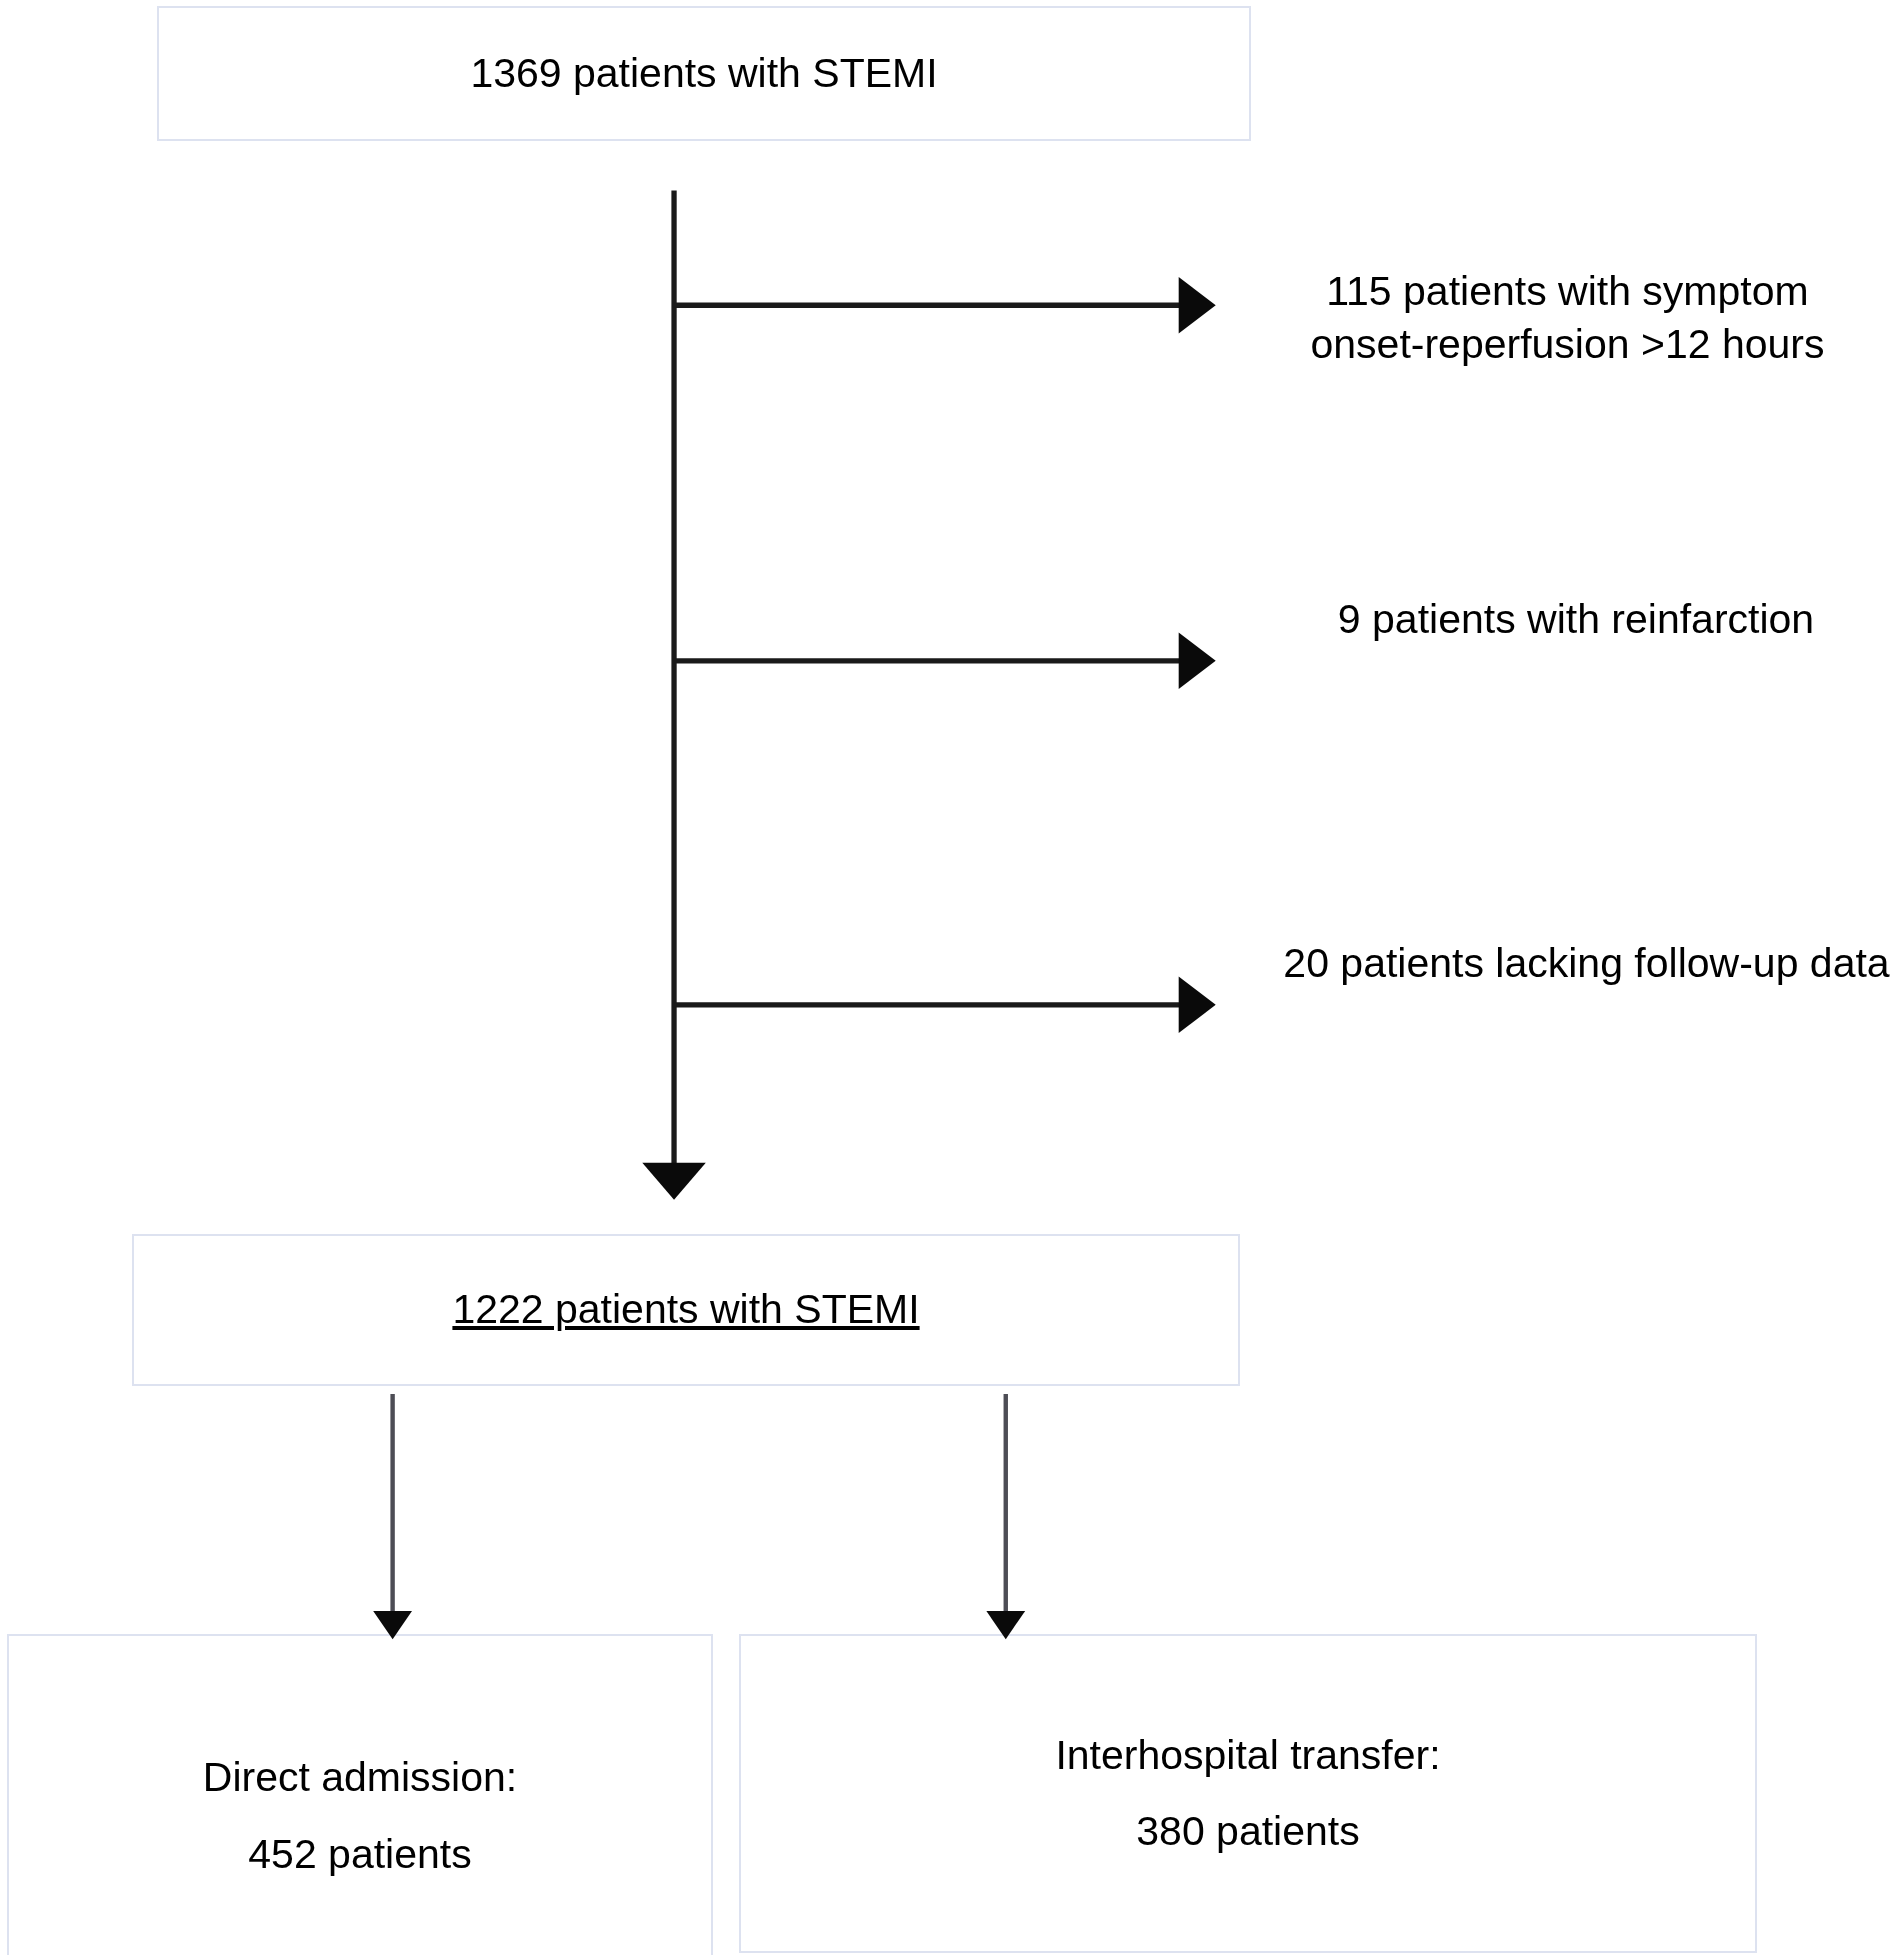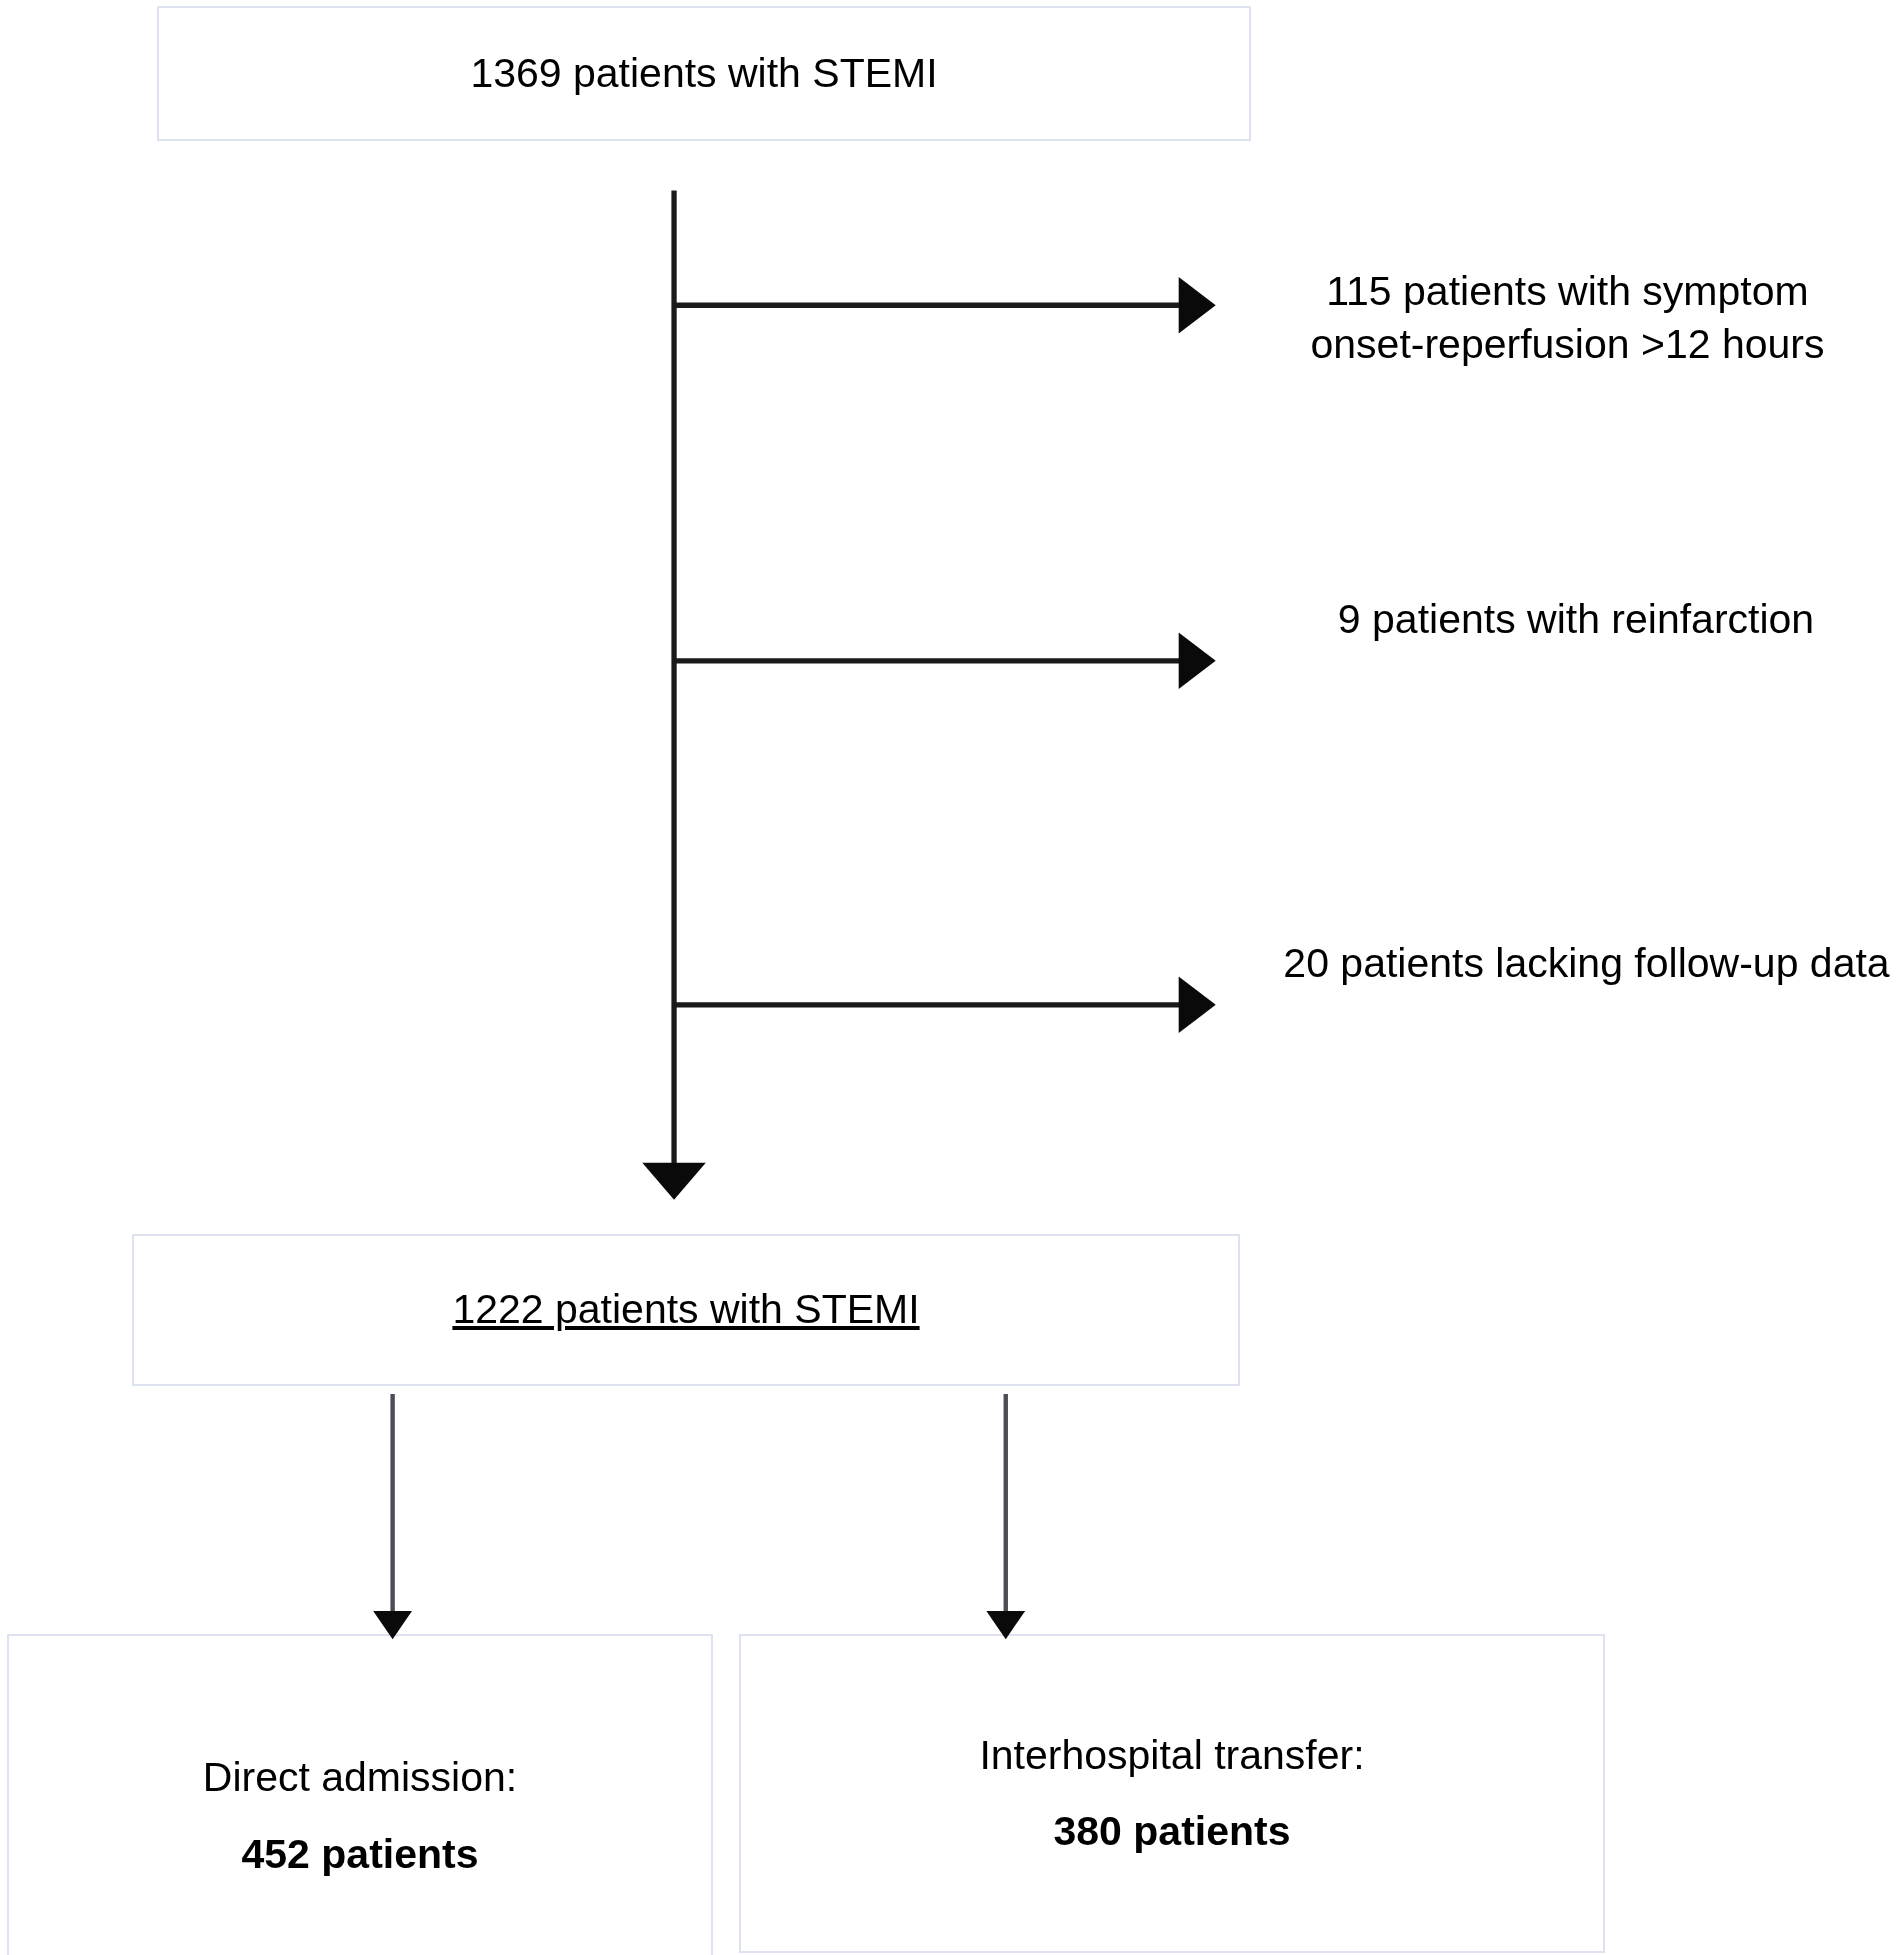--- a/index.html
+++ b/index.html
@@ -26,21 +26,20 @@
     flex-direction: column;
     align-items: center;
     justify-content: center;
     text-align: center;
     color: #000000;
     font-size: 41px;
     line-height: 1.25;
   }
   .box .line2 {
     margin-top: 25px;
-    font-weight: bold;
   }
   .annot {
     position: absolute;
     color: #000000;
     font-size: 41px;
     line-height: 1.30;
     text-align: center;
     white-space: pre-line;
   }
   .svg-layer {
@@ -49,21 +48,21 @@
     top: 0;
     width: 1903px;
     height: 1955px;
     pointer-events: none;
   }
 
   
   #box-top      { left: 157px;  top: 6px;    width: 1094px; height: 135px; align-items: center; }
   #box-mid      { left: 132px;  top: 1234px; width: 1108px; height: 152px; text-decoration: underline; }
   #box-direct   { left: 7px;    top: 1634px; width: 706px;  height: 364px; }
-  #box-transfer { left: 739px;  top: 1634px; width: 866px;  height: 319px; }
+  #box-transfer { left: 739px;  top: 1634px; width: 1018px;  height: 319px; }
 
   
   #annot-1 { left: 1285px; top: 265px;  width: 565px; }
   #annot-2 { left: 1267px; top: 593px;  width: 618px; }
   #annot-3 { left: 1260px; top: 937px; width: 653px; }
 </style>
 </head>
 <body>
 
 <div id="canvas">

